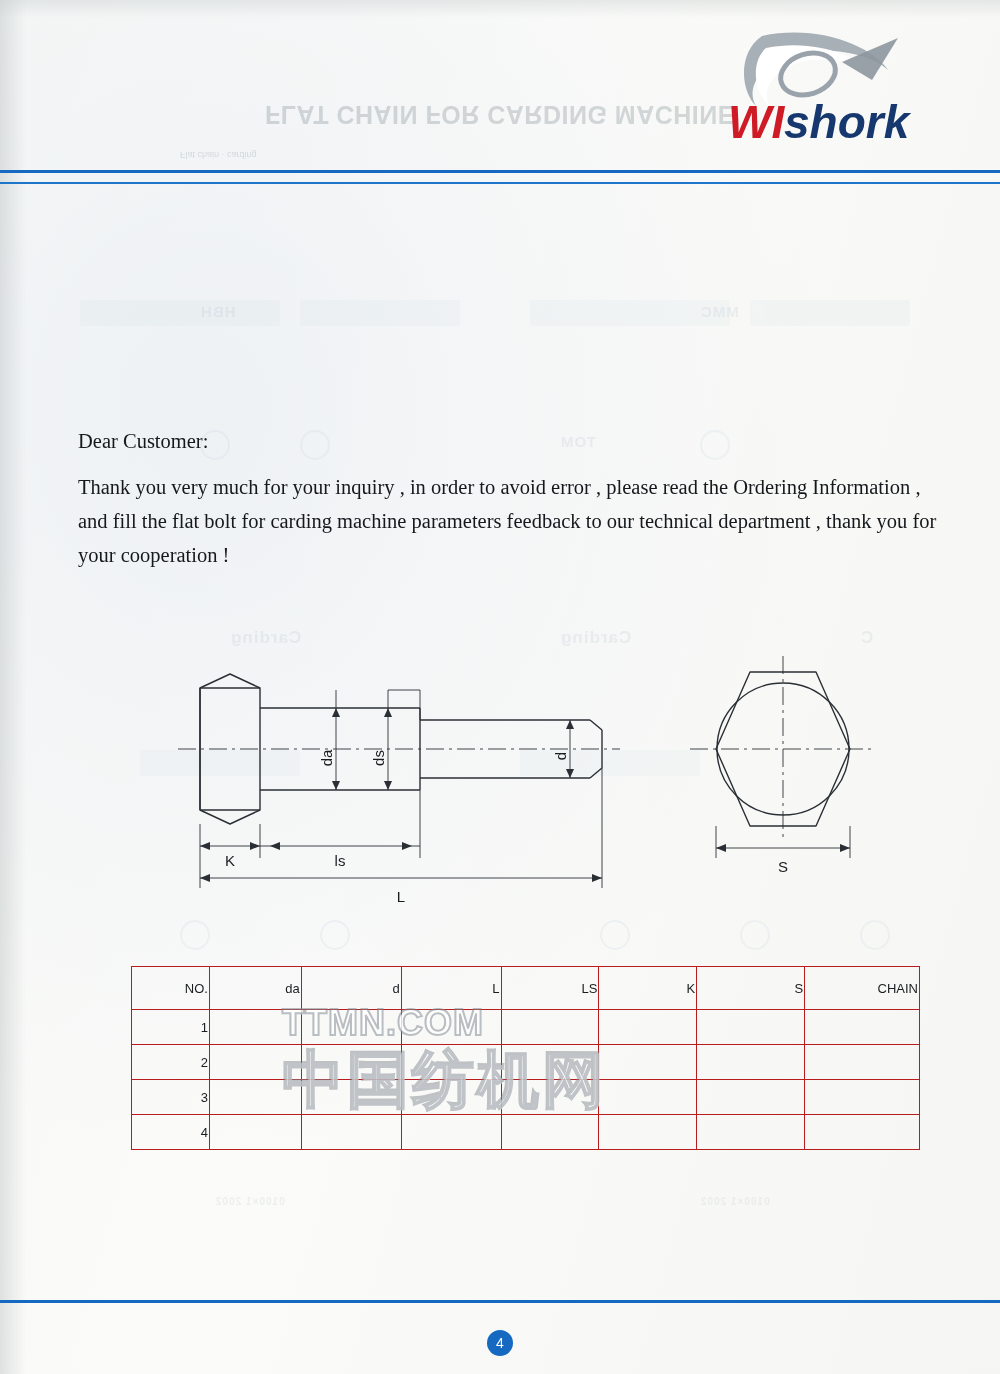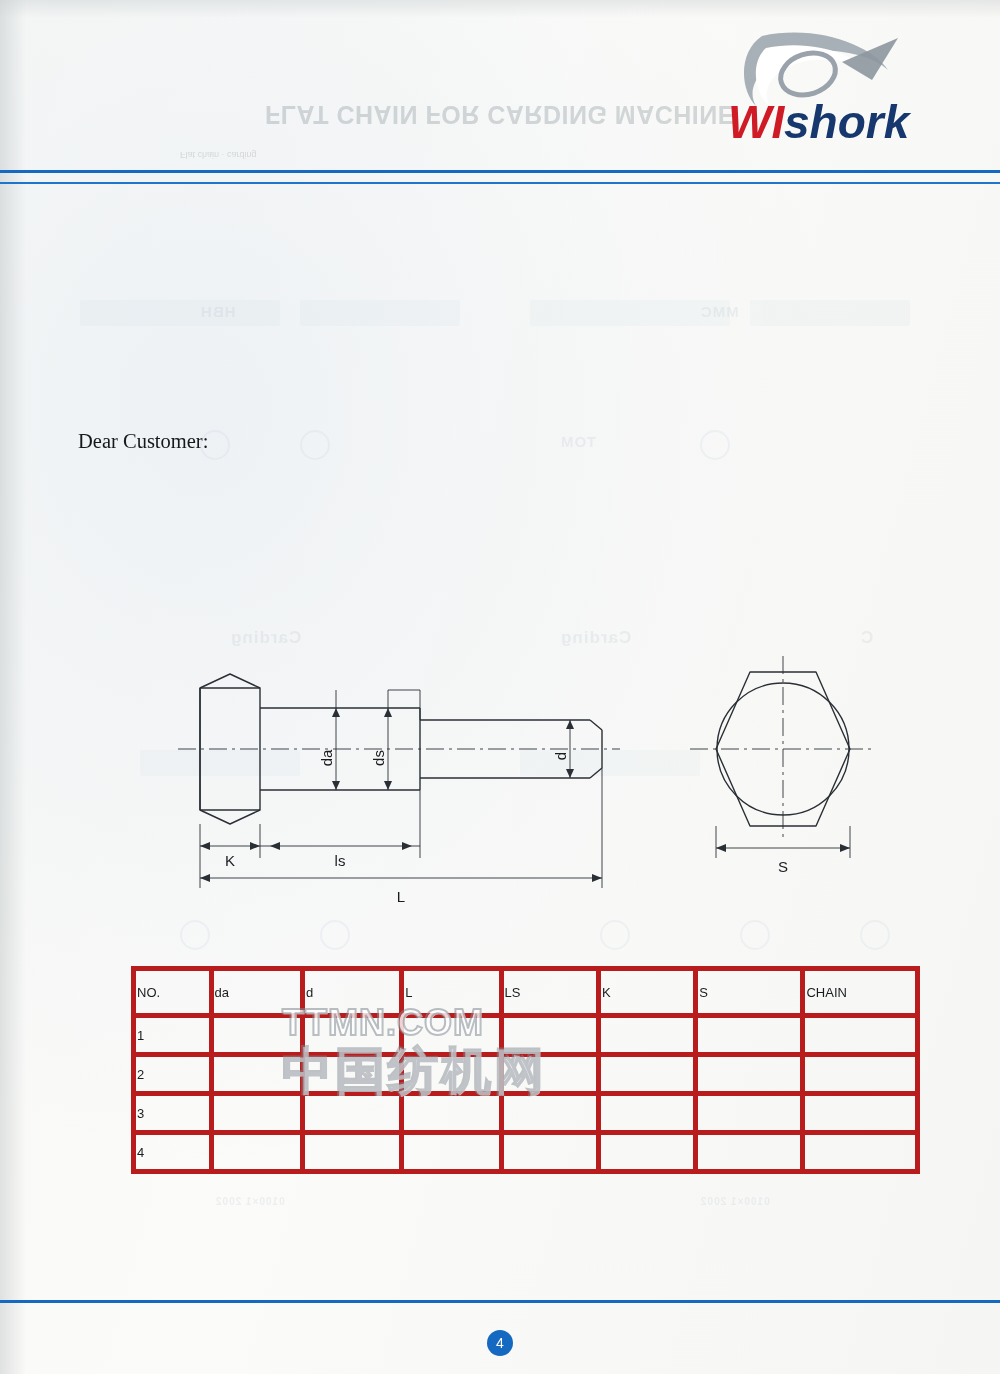--- a/index.html
+++ b/index.html
@@ -158,23 +158,23 @@
   .spec-table {
     position: absolute;
     left: 131px;
     top: 966px;
     width: 789px;
     border-collapse: collapse;
     font-family: "Liberation Sans", sans-serif;
     background: transparent;
   }
   .spec-table th, .spec-table td {
-    border: 5px solid #b91c1c;
+    border: 1px solid #b91c1c;
     height: 32px;
-    text-align: left;
+    text-align: right;
     font-size: 13px;
     font-weight: normal;
     color: #1a1d20;
   }
   .spec-table th { height: 40px; }
   .spec-table col.c-no    { width: 78px; }
   .spec-table col.c-da    { width: 92px; }
   .spec-table col.c-d     { width: 100px; }
   .spec-table col.c-l     { width: 100px; }
   .spec-table col.c-ls    { width: 98px; }
@@ -197,21 +197,21 @@
     font-weight: bold;
     font-size: 36px;
     letter-spacing: 1px;
     color: rgba(255,255,255,0.0);
     -webkit-text-stroke: 2px rgba(130,138,146,0.55);
     text-shadow: 1px 1px 0 rgba(255,255,255,0.8);
   }
   .wm-cn {
     font-family: "DejaVu Sans", sans-serif;
     font-weight: bold;
-    font-size: 50px;
+    font-size: 62px;
     letter-spacing: 3px;
     margin-top: -6px;
     color: rgba(255,255,255,0.0);
     -webkit-text-stroke: 2px rgba(130,138,146,0.50);
     text-shadow: 1px 1px 0 rgba(255,255,255,0.8);
   }
 
   
   .rule-bottom {
     position: absolute;
@@ -305,20 +305,21 @@
       </svg>
     </div>
 
     <div class="rule-top"></div>
     <div class="rule-top2"></div>
   </div>
 
 
   <div class="letter">
     <span class="salutation">Dear Customer:</span>
+    <p>Thank you very much for your inquiry , in order to avoid error , please read the Ordering Information , and fill the flat bolt for carding machine parameters feedback to our technical department , thank you for your cooperation !</p>
   </div>
 
   <div class="drawing">
     <svg viewBox="0 0 740 280" width="740" height="280" aria-hidden="true">
       <g fill="none" stroke="#2a2f35" stroke-width="1.4" stroke-linejoin="round">
 
         <path d="M50 38 L80 24 L110 38 L110 160 L80 174 L50 160 Z"></path>
         <line x1="50" y1="38" x2="110" y2="38"></line>
         <line x1="50" y1="160" x2="110" y2="160"></line>
         <line x1="50" y1="38" x2="50" y2="160"></line>

